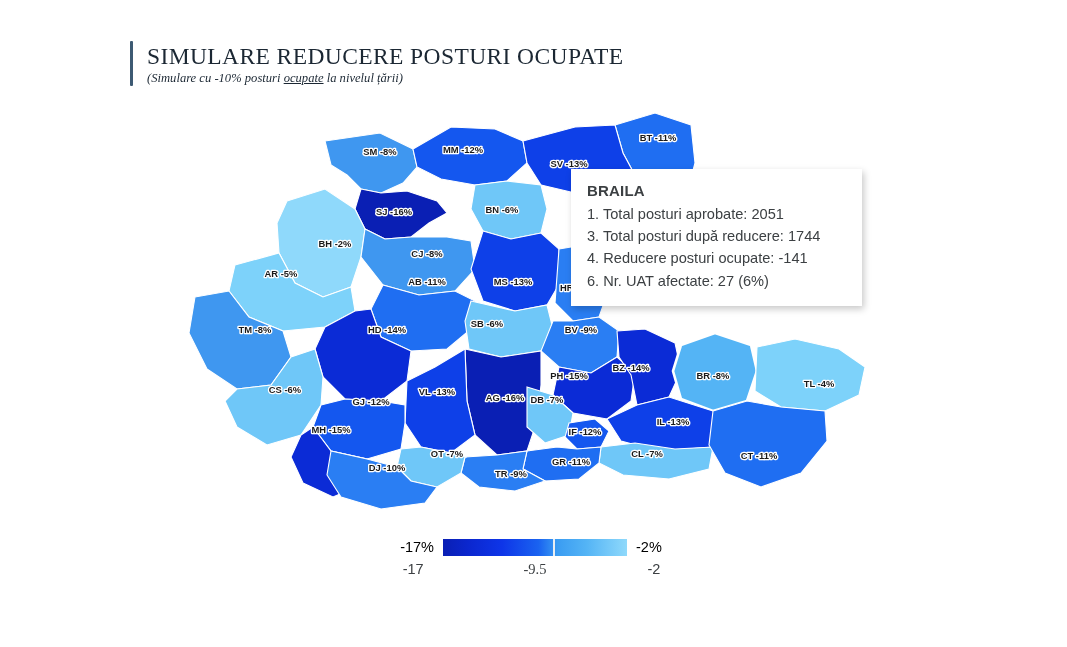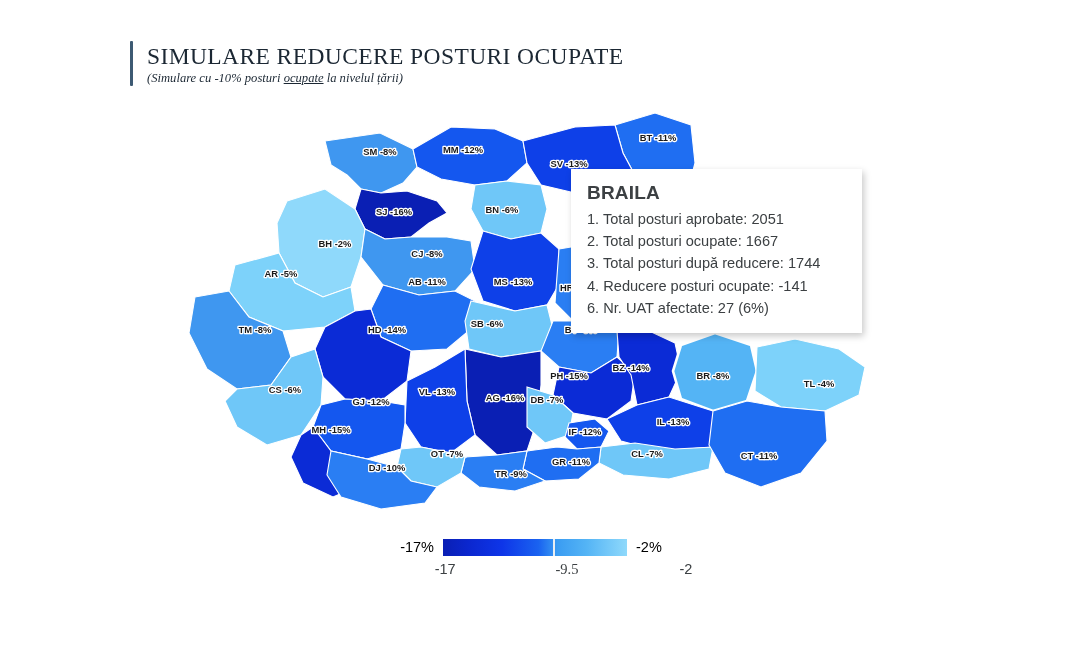--- a/index.html
+++ b/index.html
@@ -83,21 +83,21 @@
     left: 571px;
     top: 169px;
     width: 291px;
     box-sizing: border-box;
     background: #ffffff;
     padding: 13px 16px 14px 16px;
     box-shadow: 2px 3px 7px rgba(0,0,0,0.22);
     font-family: "Liberation Sans", sans-serif;
   }
   .tt-title {
-    font-size: 19px;
+    font-size: 15px;
     font-weight: bold;
     color: #3c4043;
     margin-bottom: 4px;
     letter-spacing: 0.2px;
   }
   .tt-line {
     font-size: 14.6px;
     color: #3c4043;
     line-height: 1.52;
     white-space: nowrap;
@@ -144,21 +144,20 @@
     height: 22px;
     margin-top: 3px;
   }
   .tick-label {
     position: absolute;
     font-size: 14.5px;
     color: #3c4043;
     font-family: "Liberation Sans", sans-serif;
     transform: translateX(-50%);
     white-space: nowrap;
-    margin-left: 32px;
   }
 </style>
 </head>
 <body>
 
 <div class="page">
 
   <div class="header">
     <div class="accent-bar"></div>
     <div class="header-text">
@@ -241,21 +240,20 @@
           <text x="272" y="352" class="clabel">OT -7%</text>
           <text x="212" y="366" class="clabel">DJ -10%</text>
         </g>
     </svg>
   </div>
 
   <div class="tooltip">
     <div class="tt-title">BRAILA</div>
     <div id="tt-lines">
         <div class="tt-line">1. Total posturi aprobate: 2051</div>
-        <div class="tt-line">2. Total posturi ocupate: 1667</div>
         <div class="tt-line">3. Total posturi după reducere: 1744</div>
         <div class="tt-line">4. Reducere posturi ocupate: -141</div>
         <div class="tt-line">6. Nr. UAT afectate: 27 (6%)</div>
       </div>
   </div>
 
   <div class="legend">
     <div class="legend-row">
       <div class="legend-end left">-17%</div>
       <div class="gradient-bar" id="grad-bar">

